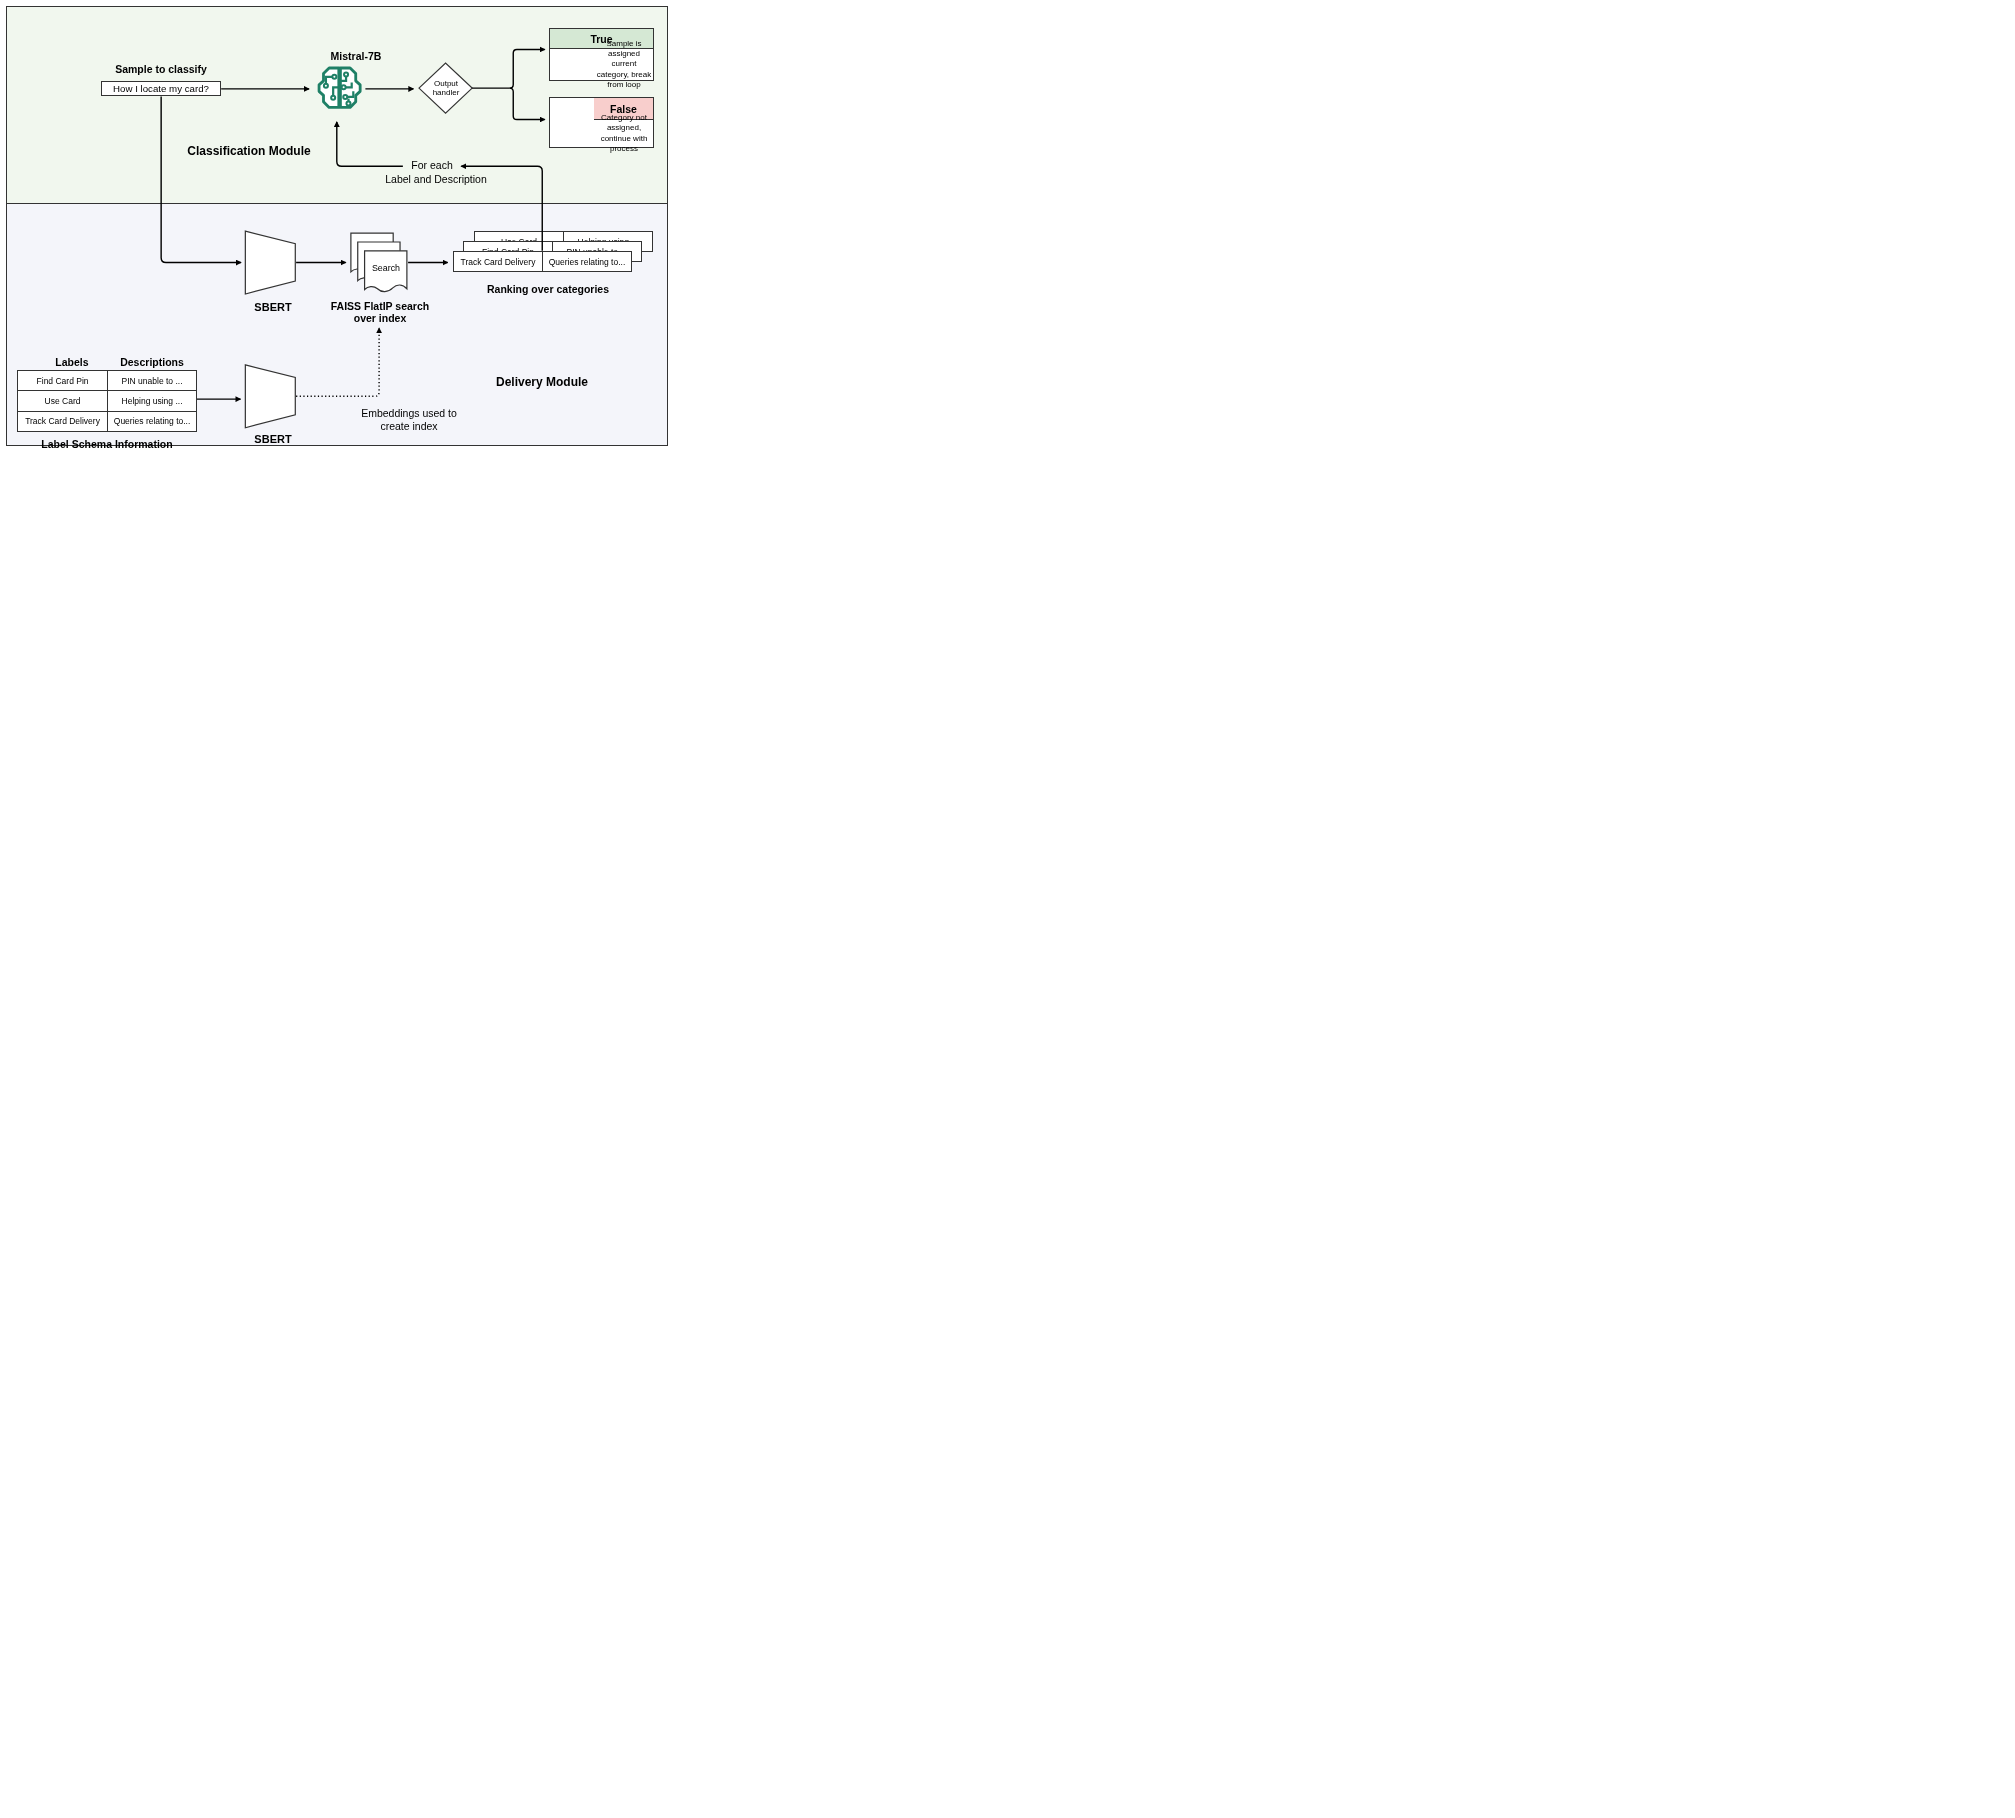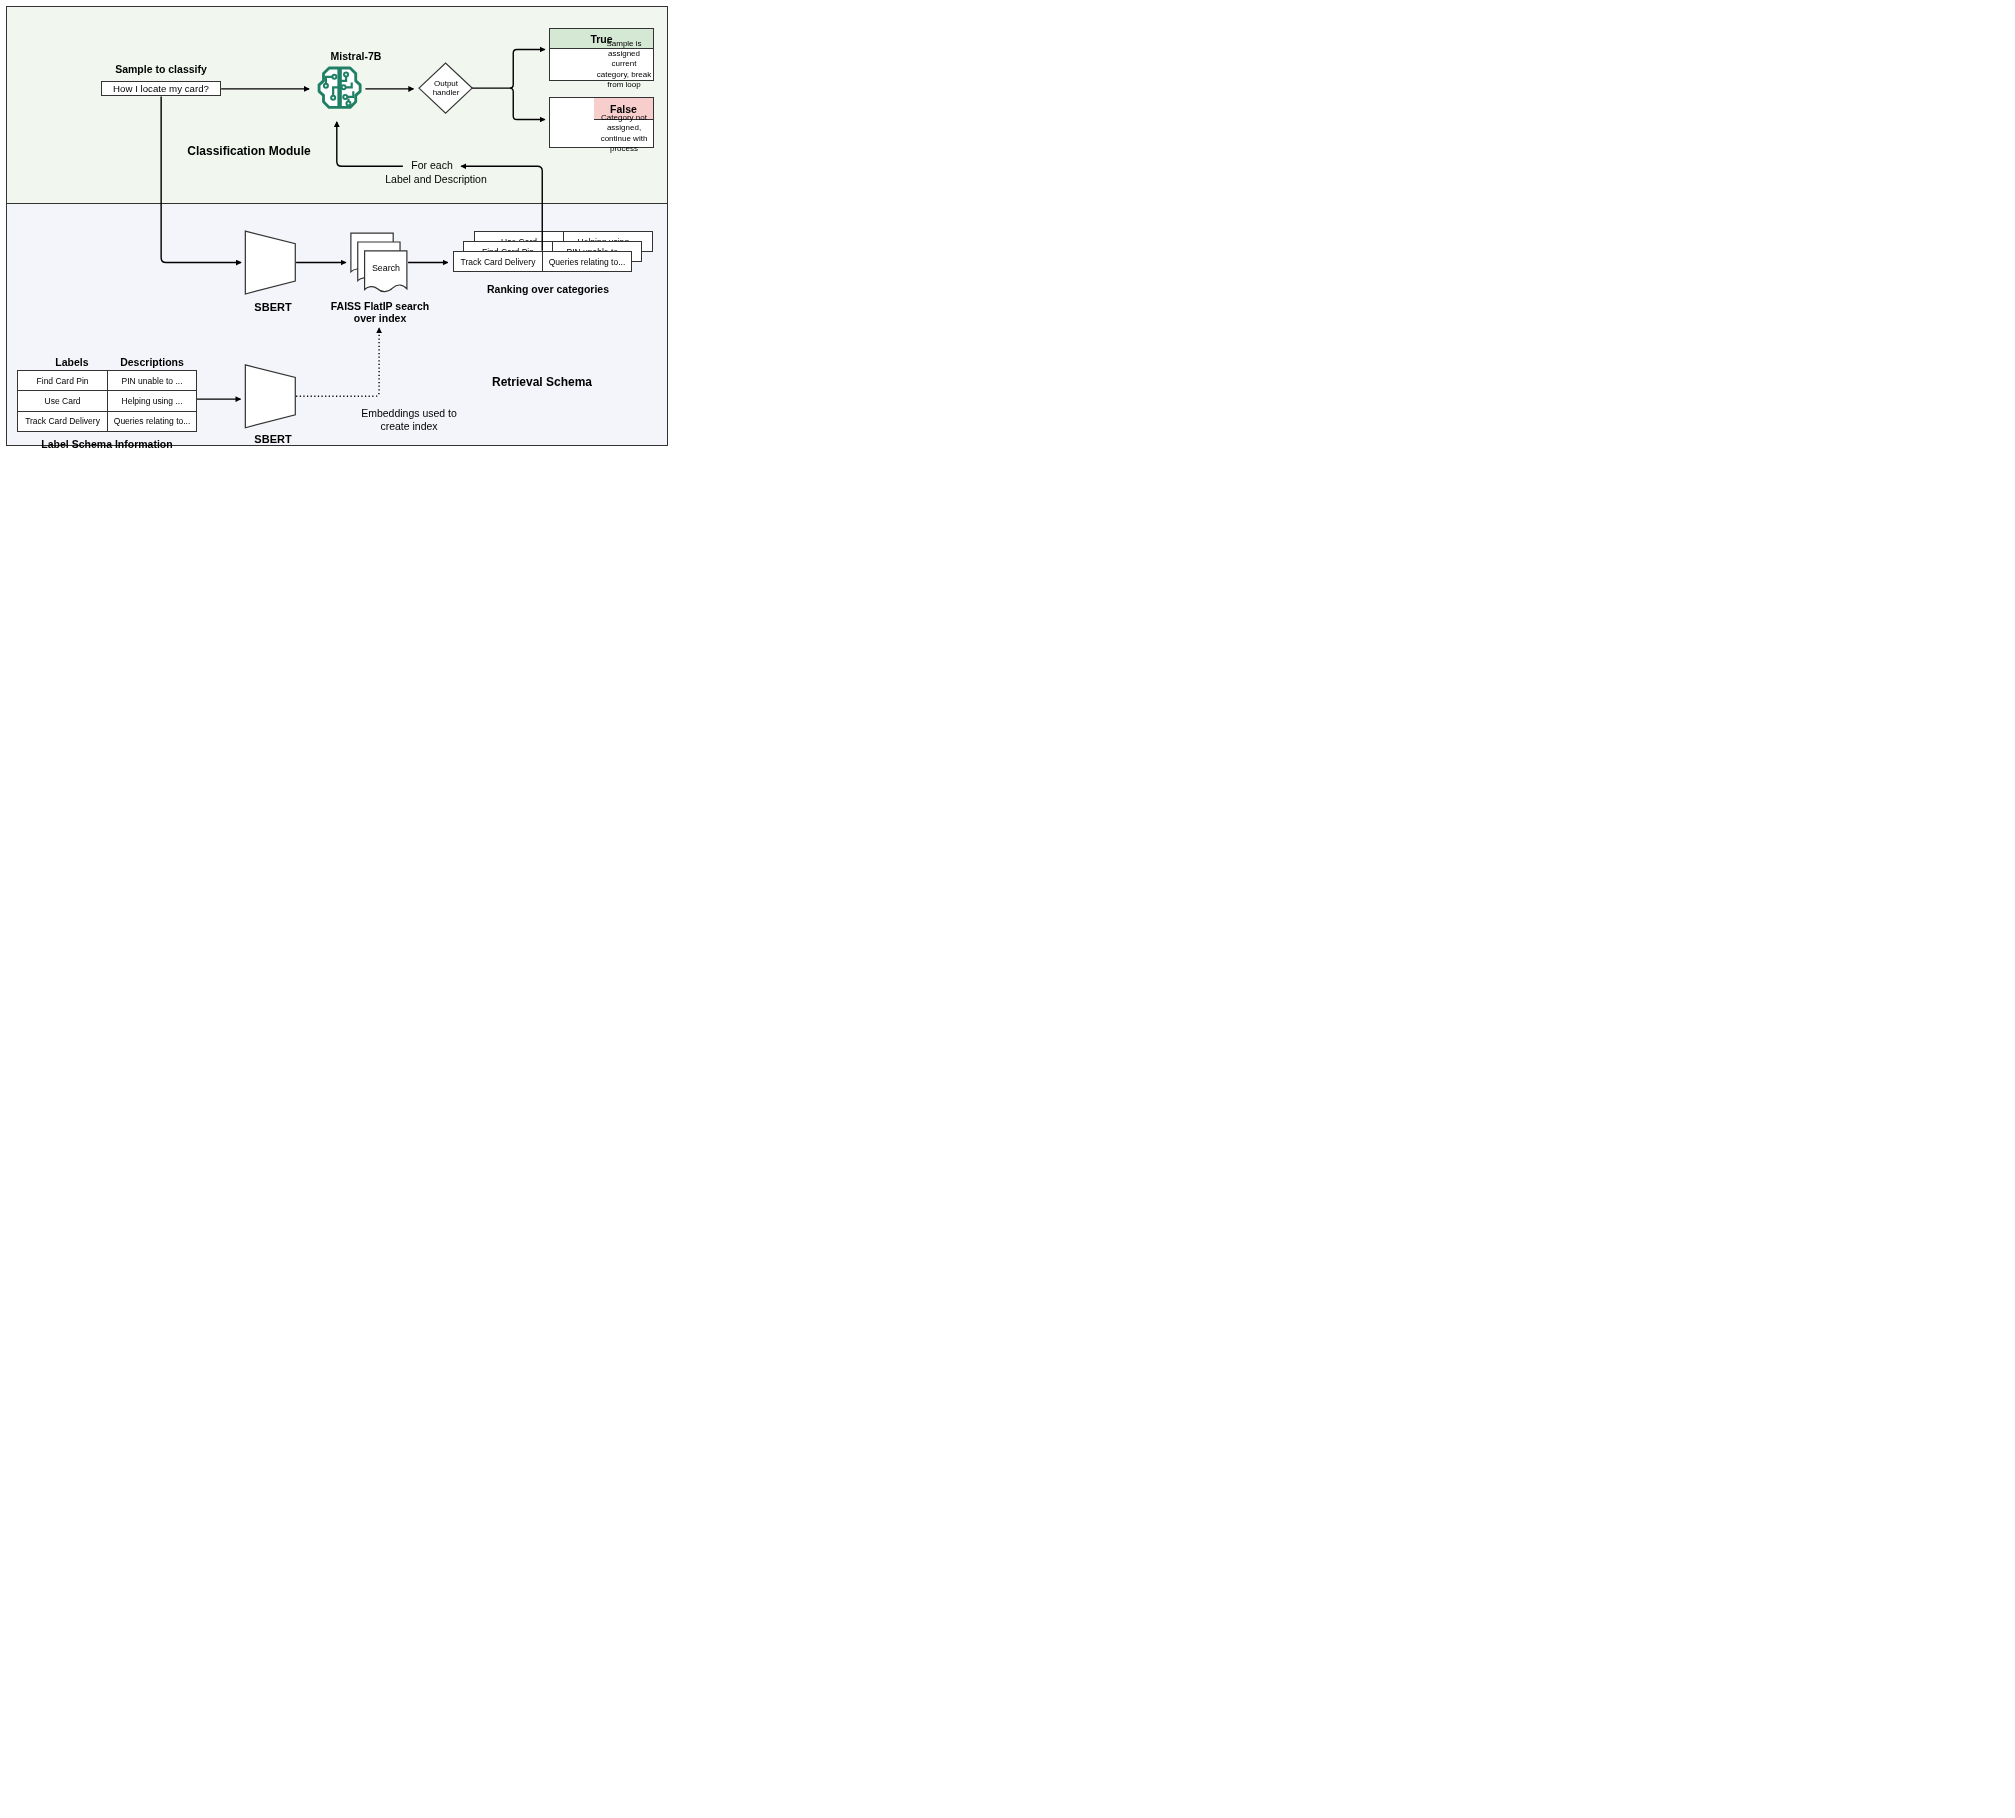--- a/index.html
+++ b/index.html
@@ -141,21 +141,21 @@
     <path class="conn" d="M1346,622 V424 Q1346,412 1334,412 H1145" marker-end="url(#arrow)"></path>
     <path class="conn" d="M1000,412 H848 Q836,412 836,400 V302" marker-end="url(#arrow)"></path>
     <path class="conn" d="M400,239 V639 Q400,651 412,651 H598" marker-end="url(#arrow)"></path>
     <path class="conn" d="M735,651 H858" marker-end="url(#arrow)"></path>
     <path class="conn" d="M1013,651 H1111" marker-end="url(#arrow)"></path>
     <path class="conn" d="M489,990 H597" marker-end="url(#arrow)"></path>
     <path class="conn dotted" d="M735,983 H930 Q941,983 941,972 V814" marker-end="url(#arrow)"></path>
   </svg>
 
   <span class="txt b t30" style="left:249px;top:152px;">Classification Module</span>
-  <span class="txt b t30" style="left:542px;top:383px;">Retrieval Schema</span>
+  <span class="txt b t30" style="left:542px;top:383px;">Delivery Module</span>
 
   <span class="txt b t26" style="left:161px;top:69px;">Sample to classify</span>
   <span class="txt b t26" style="left:340px;top:56px;margin-left:16px;">Mistral-7B</span>
 
   <span class="txt t20 wrap" style="left:446px;top:88px;width:40px;white-space:normal;">Output handler</span>
 
   <span class="txt t26" style="left:432px;top:165px;">For each</span>
   <span class="txt t26" style="left:436px;top:179px;">Label and Description</span>
 
   <span class="txt b t27" style="left:273px;top:307px;">SBERT</span>

